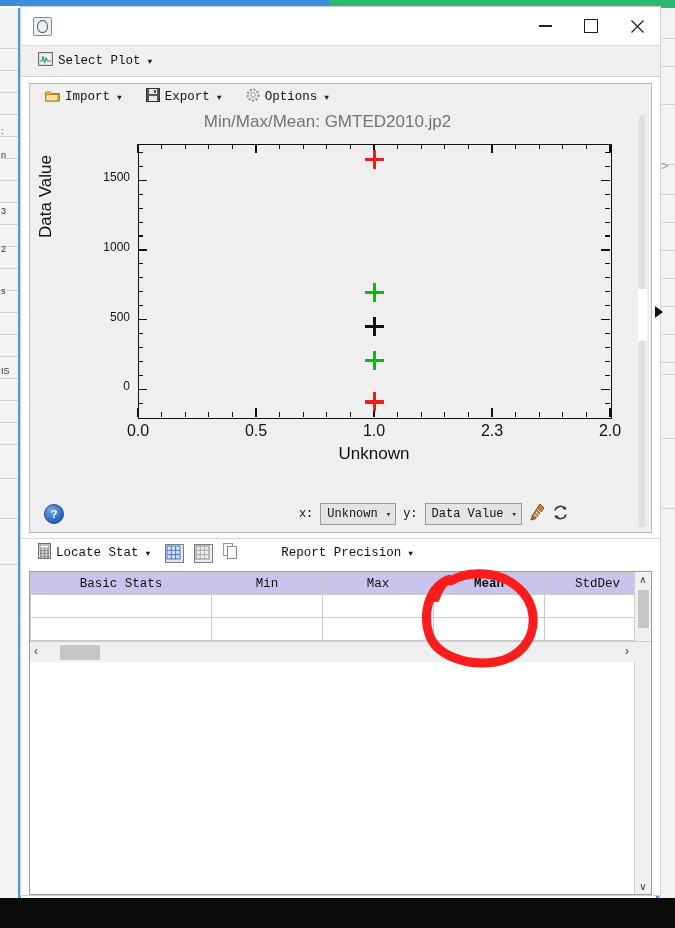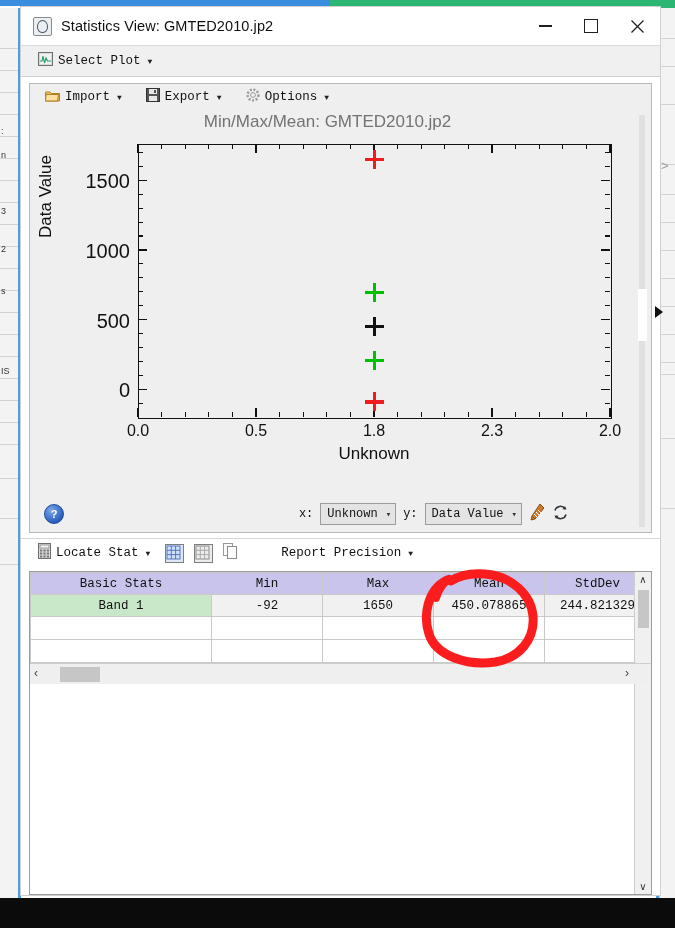--- a/index.html
+++ b/index.html
@@ -61,21 +61,21 @@
   .plotpanel{flex:0 0 448px;margin:6px 8px 0 8px;background:#efefef;border:1px solid #b9b9b9;
              position:relative;display:flex;flex-direction:column;}
   .plot-toolbar{height:26px;flex:0 0 26px;display:flex;align-items:center;gap:14px;padding-left:10px;}
   .plot-area{flex:1 1 auto;position:relative;}
 
   .chart-title{position:absolute;left:0;right:26px;top:2px;text-align:center;font-size:17px;color:#737373;}
   .plotbox{position:absolute;left:108px;top:34px;width:472px;height:273px;
            border:1.3px solid #111;background:#efefef;}
   .ylabel{position:absolute;left:6px;top:128px;font-size:17px;color:#111;
           transform:rotate(-90deg);transform-origin:left top;white-space:nowrap;}
-  .ytick-lab{position:absolute;right:0;font-size:20px;color:#111;text-align:right;width:56px;}
+  .ytick-lab{position:absolute;right:0;font-size:12px;color:#111;text-align:right;width:56px;}
   .xtick-lab{position:absolute;top:312px;font-size:16px;color:#111;text-align:center;width:60px;}
   .xlabel{position:absolute;left:108px;width:472px;top:334px;text-align:center;font-size:17px;color:#111;}
   .tick{position:absolute;background:#111;}
   .marker{position:absolute;width:19px;height:19px;}
   .marker:before,.marker:after{content:"";position:absolute;background:currentColor;}
   .marker:before{left:0;top:8px;width:19px;height:3.2px;}
   .marker:after{left:8px;top:0;width:3.2px;height:19px;}
 
   .plot-footer{position:absolute;left:0;right:18px;bottom:0;height:36px;display:flex;align-items:center;}
   .helpicon{width:18px;height:18px;border-radius:50%;margin-left:14px;
@@ -181,21 +181,20 @@
       <div class="bline" style="top:366px"></div>
     <div class="bline" style="top:430px"></div>
       <div class="bline" style="top:500px"></div>
     <div class="chev">&gt;</div>
   </div>
 
   <div id="win">
 
     <div class="titlebar">
       <div class="title-icon"></div>
-      <div class="title-text">Statistics View: GMTED2010.jp2</div>
       <div class="wbtns">
         <div class="wbtn min">
             <span></span>
           </div>
         <div class="wbtn max">
             <span></span>
           </div>
         <div class="wbtn close">
           <svg width="15" height="15" viewBox="0 0 15 15">
             <line x1="1.5" y1="1.5" x2="13.5" y2="13.5" stroke="#202020" stroke-width="1.3"></line>
@@ -307,21 +306,21 @@
           </div>
         <div id="xtickwrap">
             <div class="tick" style="left: 107.3px; width: 1.4px; height: 9px; top: 34px;"></div>
             <div class="tick" style="left: 107.3px; width: 1.4px; height: 9px; top: 298px;"></div>
             <div class="xtick-lab" style="left: 78px;">0.0</div>
             <div class="tick" style="left: 225.3px; width: 1.4px; height: 9px; top: 34px;"></div>
             <div class="tick" style="left: 225.3px; width: 1.4px; height: 9px; top: 298px;"></div>
             <div class="xtick-lab" style="left: 196px;">0.5</div>
             <div class="tick" style="left: 343.3px; width: 1.4px; height: 9px; top: 34px;"></div>
             <div class="tick" style="left: 343.3px; width: 1.4px; height: 9px; top: 298px;"></div>
-            <div class="xtick-lab" style="left: 314px;">1.8</div>
+            <div class="xtick-lab" style="left: 314px;">1.0</div>
             <div class="tick" style="left: 461.3px; width: 1.4px; height: 9px; top: 34px;"></div>
             <div class="tick" style="left: 461.3px; width: 1.4px; height: 9px; top: 298px;"></div>
             <div class="xtick-lab" style="left: 432px;">2.3</div>
             <div class="tick" style="left: 579.3px; width: 1.4px; height: 9px; top: 34px;"></div>
             <div class="tick" style="left: 579.3px; width: 1.4px; height: 9px; top: 298px;"></div>
             <div class="xtick-lab" style="left: 550px;">2.0</div>
             <div class="tick" style="left: 131.1px; width: 1.2px; height: 5px; top: 34px;"></div>
             <div class="tick" style="left: 131.1px; width: 1.2px; height: 5px; top: 302px;"></div>
             <div class="tick" style="left: 154.7px; width: 1.2px; height: 5px; top: 34px;"></div>
             <div class="tick" style="left: 154.7px; width: 1.2px; height: 5px; top: 302px;"></div>
@@ -452,32 +451,25 @@
       </div>
     </div>
 
     <div class="tablewrap">
       <table class="stats">
         <thead>
             <tr id="thead-row">
               <th style="width: 180px;">Basic Stats</th>
               <th style="width: 110px; text-align: center;">Min</th>
               <th style="width: 110px;">Max</th>
-              <th style="width: 110px;">Mean</th>
+              <th style="width: 110px; font-weight: bold;">Mean</th>
               <th style="width: 105px;">StdDev</th>
             </tr>
           </thead>
         <tbody id="tbody">
-            <tr>
-              <td class="band">Band 1</td>
-              <td>-92</td>
-              <td>1650</td>
-              <td>450.078865</td>
-              <td>244.821329</td>
-            </tr>
             <tr class="blank">
               <td></td>
               <td></td>
               <td></td>
               <td></td>
               <td></td>
             </tr>
             <tr class="blank">
               <td></td>
               <td></td>

